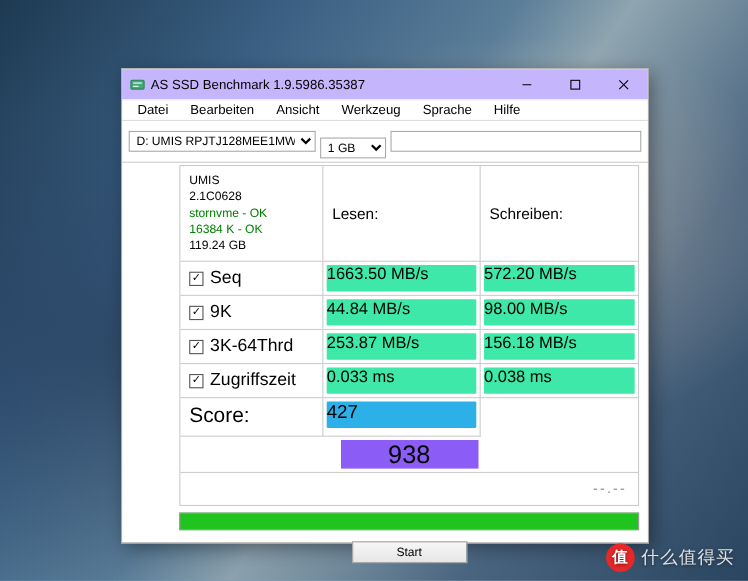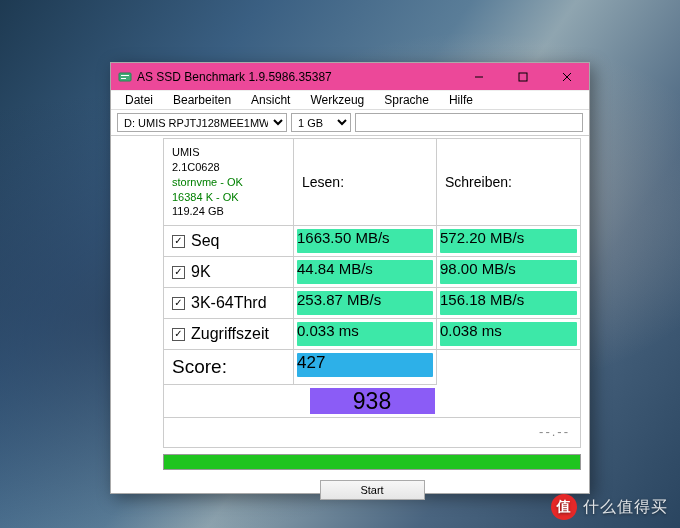--- a/index.html
+++ b/index.html
@@ -40,21 +40,21 @@
     width: 480px; height: 432px;
     background: #fff;
     border: 1px solid #aaa;
     box-shadow: 4px 4px 16px rgba(0,0,0,0.4);
     display: flex; flex-direction: column;
   }
   .titlebar {
     height: 28px;
     display: flex; align-items: center;
     padding: 0 0 0 6px;
-    background: #ec4899;
+    background: #c4b5fd;
     border-bottom: 1px solid #eee;
   }
   .titlebar .icon { width: 16px; height: 16px; margin-right: 4px; }
   .titlebar .title { flex: 1; font-size: 12px; }
   .titlebar .winbtn {
     width: 44px; height: 28px;
     display: flex; align-items: center; justify-content: center;
     color: #000;
   }
   .menubar {
@@ -67,21 +67,21 @@
     display: flex; align-items: center; gap: 4px;
     padding: 3px 6px;
     border-bottom: 1px solid #ccc;
   }
   .toolbar select, .toolbar input {
     font-family: inherit; font-size: 11px;
     border: 1px solid #aaa; background: #fff;
     height: 19px; padding: 0 2px;
   }
   .toolbar .drive-sel { width: 170px; }
-  .toolbar .size-sel { width: 60px; }
+  .toolbar .size-sel { width: 60px; margin-top: 12px; }
   .toolbar .extra { flex: 1; }
   .content {
     flex: 1; padding: 2px 8px 4px 8px;
     display: flex; flex-direction: column; margin-left: 44px;
   }
   .grid {
     border: 1px solid #ccc;
     display: grid;
     grid-template-columns: 130px 1fr 1fr;
     font-size: 15px;

